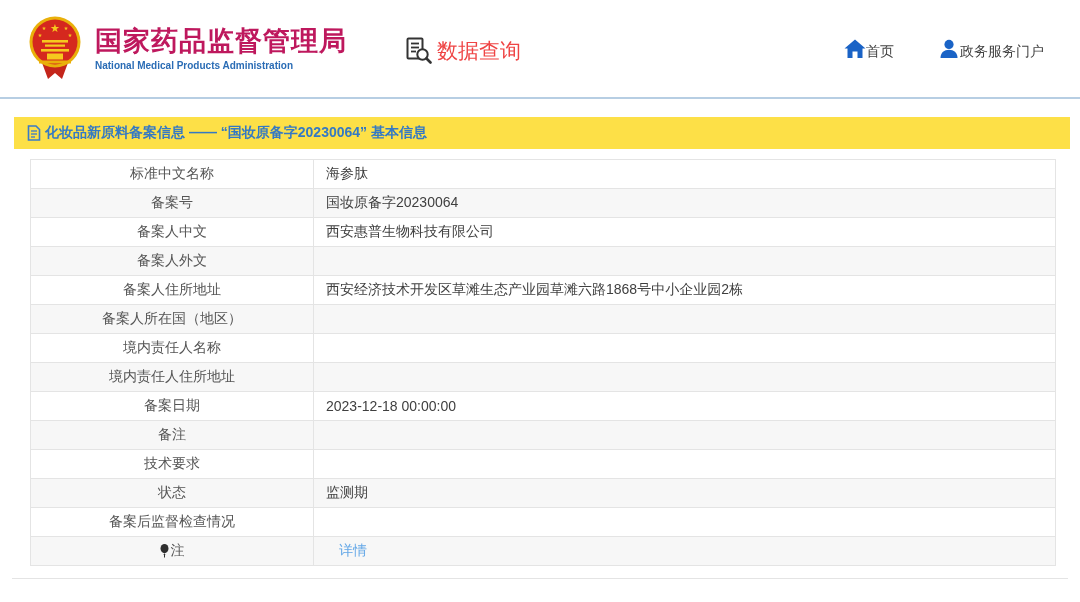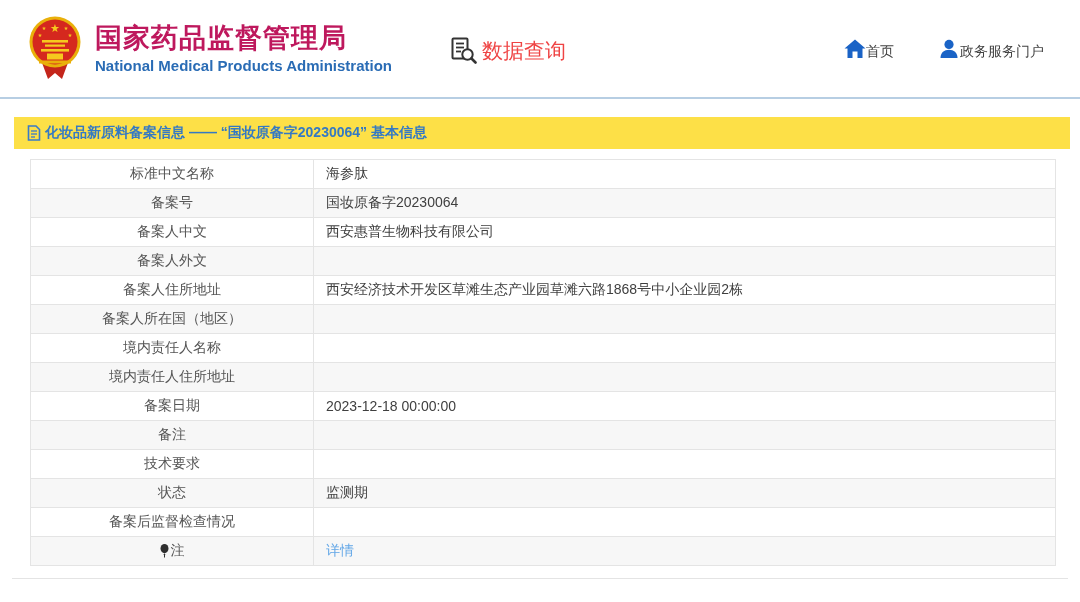--- a/index.html
+++ b/index.html
@@ -4,21 +4,21 @@
 <style>
   * { margin:0; padding:0; box-sizing:border-box; }
   html,body { width:1080px; height:602px; background:#fff; overflow:hidden;
               font-family:"Liberation Sans","DejaVu Sans",sans-serif; }
 
   
   .header { height:97px; display:flex; align-items:center; padding:0 36px 0 28px; background:#fff; }
   .emblem { width:54px; height:66px; flex:0 0 auto; }
   .brand { margin-left:13px; }
   .brand-cn { font-size:27px; font-weight:bold; color:#be185d; letter-spacing:1px; line-height:1.15; }
-  .brand-en { font-size:15px; font-weight:bold; color:#2a6cb5; margin-top:2px; }
+  .brand-en { font-size:10px; font-weight:bold; color:#2a6cb5; margin-top:2px; }
   .query { display:flex; align-items:center; margin-left:58px; margin-top:4px; cursor:pointer; }
   .query-icon { width:27px; height:27px; margin-right:5px; }
   .query-label { font-size:21px; color:#ef4444; }
   .nav { margin-left:auto; display:flex; gap:44px; }
   .nav-item { display:flex; flex-direction:row; align-items:center; cursor:pointer; }
   .nav-item svg { width:22px; height:20px; }
   .nav-label { margin-top:6px; font-size:14px; color:#424242; white-space:nowrap; }
 
   .header-line { height:2px; background:#b7cee3; }
 
@@ -30,21 +30,21 @@
 
   
   .info-table { margin:10px 0 0 30px; width:1026px; border-collapse:collapse; font-size:14px; }
   .info-table td { border:1px solid #e4e4e4; height:29px; padding:0 12px; vertical-align:middle; }
   .info-table tr:nth-child(even) td { background:#f7f7f7; }
   .info-table tr:nth-child(odd)  td { background:#ffffff; }
   td.cell-label { width:283px; text-align:center; color:#555; white-space:nowrap; }
   td.cell-value { color:#3f3f3f; }
   .note-label { display:inline-flex; align-items:center; gap:2px; }
   .balloon { width:9px; height:14px; }
-  .detail-link { color:#63a7e7; text-decoration:none; cursor:pointer; }
+  .detail-link { color:#63a7e7; text-decoration:none; cursor:pointer;margin-left:13px; }
 
   .bottom-line { margin:12px 12px 0 12px; border-top:1px solid #e4e4e4; }
 </style>
 </head>
 <body>
 
 <div class="header">
 
   <svg class="emblem" viewBox="0 0 54 66">
     <path d="M13 44 L20 63 L27 57 L34 63 L41 44 Z" fill="#c4251b"></path>

